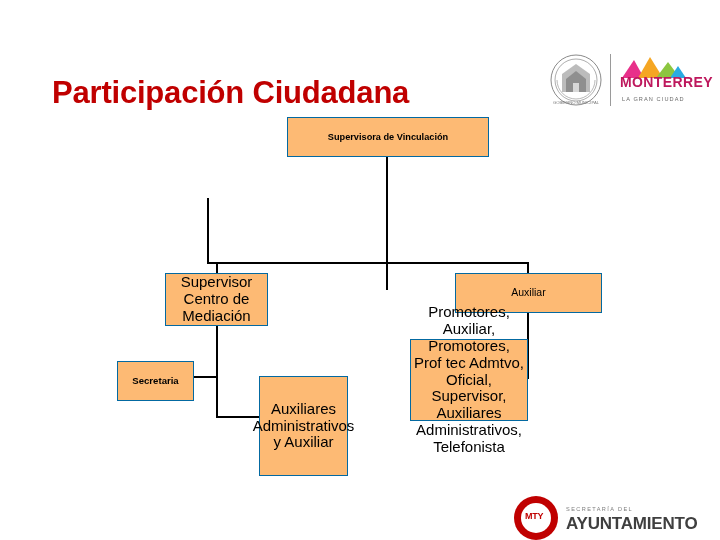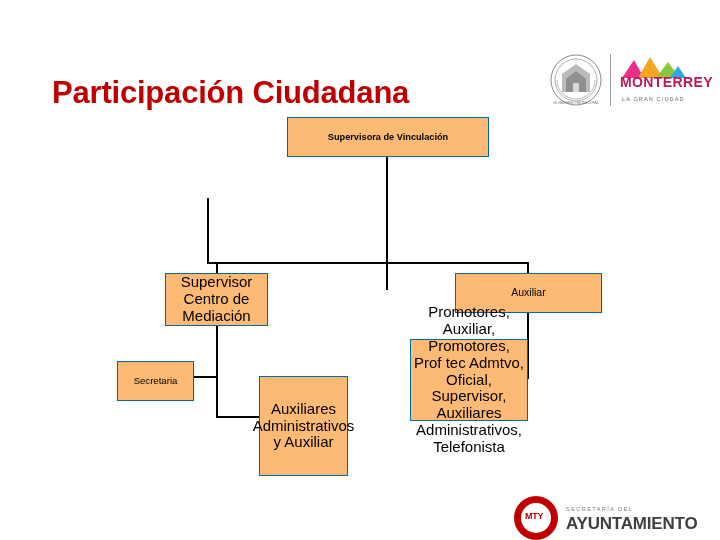--- a/index.html
+++ b/index.html
@@ -200,19 +200,19 @@
   <div class="edge" style="left:216px; top:388px; width:44px; height:2px;"></div>
   <div class="edge" style="left:487px; top:349px; width:42px; height:2px;"></div>
 
   <div class="node bold" style="left:287px; top:89px; width:202px; height:28px; font-size:9.2px;">Supervisora de Vinculación</div>
 
 
   <div class="node" style="left:165px; top:245px; width:103px; height:53px; font-size:15px;">Supervisor Centro de Mediación</div>
 
   <div class="node" style="left:455px; top:245px; width:147px; height:35px; font-size:10.5px;">Auxiliar</div>
 
-  <div class="node" style="left:117px; top:333px; width:77px; height:31px; font-size:9.6px;">Secretaria</div>
+  <div class="node" style="left:117px; top:333px; width:77px; height:31px; font-size:9.6px;font-weight:bold;">Secretaria</div>
 
   <div class="node" style="left:259px; top:348px; width:89px; height:100px; font-size:15px;">Auxiliares Administrativos y Auxiliar</div>
 
   <div class="node" style="left:410px; top:311px; width:118px; height:82px; font-size:15px;">Promotores, Auxiliar, Promotores, Prof tec Admtvo, Oficial, Supervisor, Auxiliares Administrativos, Telefonista</div>
 
 </div>
 
 </body></html>

